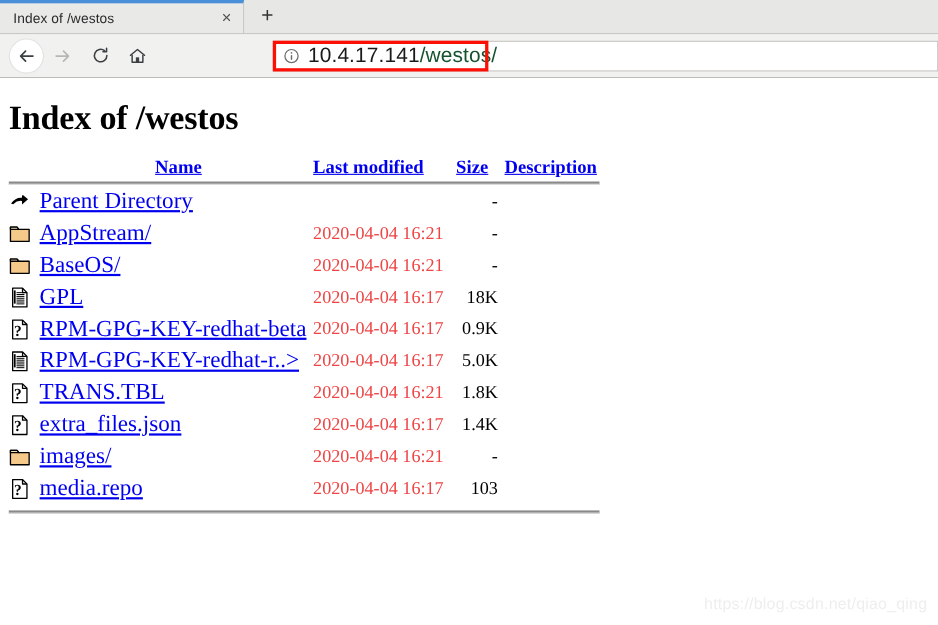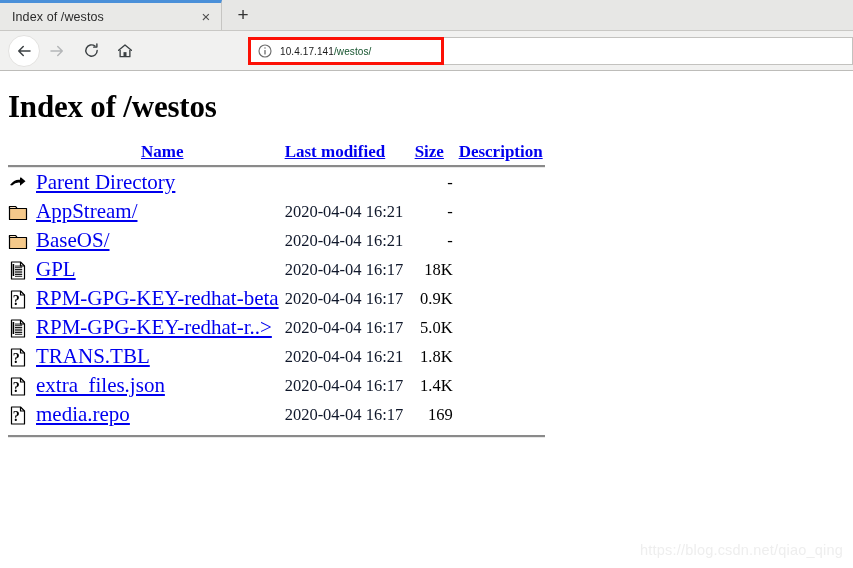--- a/index.html
+++ b/index.html
@@ -146,21 +146,21 @@
     z-index: 3;
     pointer-events: none;
   }
   .info-icon {
     width: 16px;
     height: 16px;
     flex: 0 0 auto;
     margin-right: 7px;
   }
   .url-text {
-    font-size: 10px;
+    font-size: 19px;
     color: #1a1a1a;
     white-space: nowrap;
     letter-spacing: .1px;
   }
   .url-path { color: #14532d; }
 
   
   .page {
     position: relative;
     background: #fff;
@@ -224,21 +224,21 @@
     white-space: nowrap;
   }
   td.cell-name a {
     color: #0000ee;
     text-decoration: underline;
     font-family: "Liberation Serif", serif;
     font-size: 21px;
   }
   td.cell-date {
     white-space: nowrap;
-    color: #0f172a;
+    color: #ef4444;
     font-family: "Liberation Serif", serif;
     font-size: 16.5px;
     padding: 2px 0;
     text-align: left;
   }
   td.cell-size {
     text-align: right;
     white-space: nowrap;
     color: #000;
     font-family: "Liberation Serif", serif;
@@ -465,28 +465,40 @@
             </svg>
           </td>
           <td class="cell-name"><a href="#">extra_files.json</a></td>
           <td class="cell-date">2020-04-04 16:17</td>
           <td class="cell-size">1.4K</td>
           <td class="cell-desc"></td>
         </tr>
         <tr>
           <td class="cell-icon">
             <svg width="20" height="22" viewBox="0 0 20 22" class="icon">
+              <path d="M1.5 5.5 h6 l1.6 2 h9.4 v11 h-17 z" fill="#f5c98a" stroke="#000" stroke-width="1.2" stroke-linejoin="round"></path>
+              <path d="M1.5 5.5 h6 l1.6 2 h-7.6 z" fill="#fae0bd" stroke="#000" stroke-width="1.2" stroke-linejoin="round"></path>
+            </svg>
+          </td>
+          <td class="cell-name"><a href="#">images/</a></td>
+          <td class="cell-date">2020-04-04 16:21</td>
+          <td class="cell-size">-</td>
+          <td class="cell-desc"></td>
+        </tr>
+        <tr>
+          <td class="cell-icon">
+            <svg width="20" height="22" viewBox="0 0 20 22" class="icon">
               <path d="M3.5 3 h9 l4 4 v13 h-13 z" fill="#fff" stroke="#000" stroke-width="1.2" stroke-linejoin="round"></path>
               <path d="M12.5 3 v4 h4" fill="none" stroke="#000" stroke-width="1.2" stroke-linejoin="round"></path>
               <text x="8.2" y="17" text-anchor="middle" font-size="14" font-weight="bold" fill="#000" font-family="&quot;Liberation Serif&quot;, serif">?</text>
             </svg>
           </td>
           <td class="cell-name"><a href="#">media.repo</a></td>
           <td class="cell-date">2020-04-04 16:17</td>
-          <td class="cell-size">169</td>
+          <td class="cell-size">103</td>
           <td class="cell-desc"></td>
         </tr>
       </tbody>
     <tfoot>
       <tr class="rule-row">
         <td colspan="5">
           <div class="hr" style="margin-top:6px"></div>
         </td>
       </tr>
     </tfoot>

